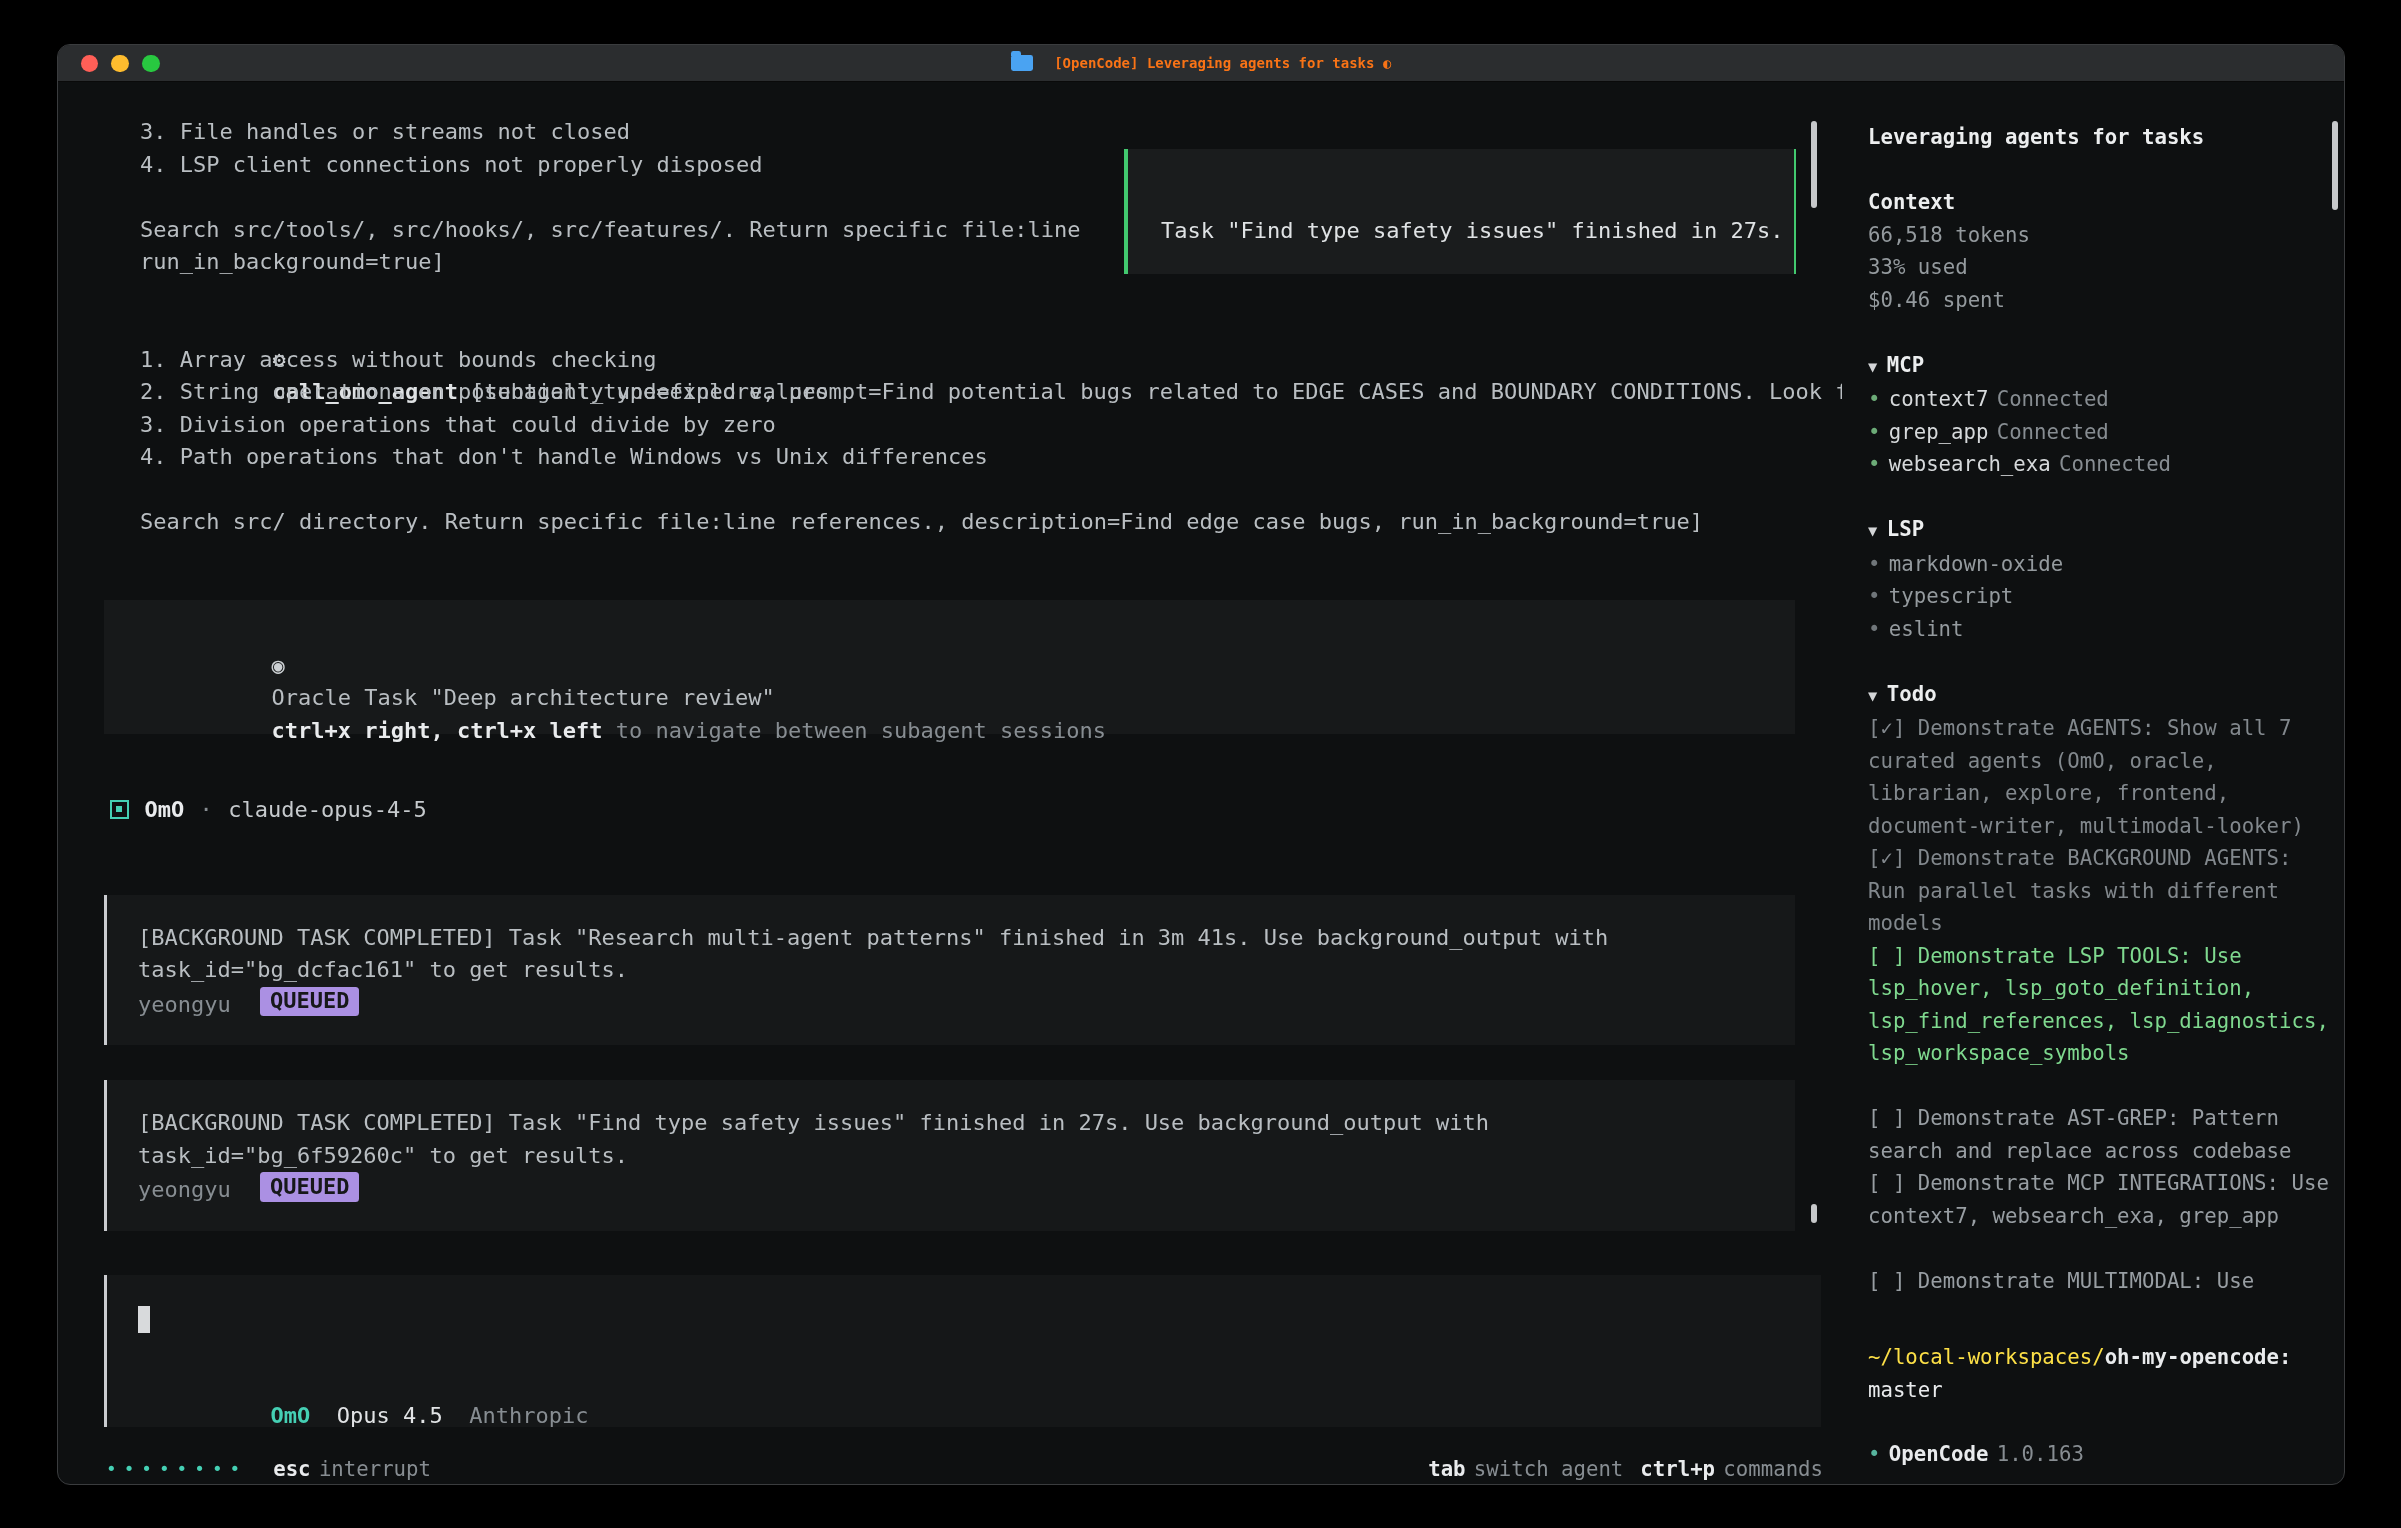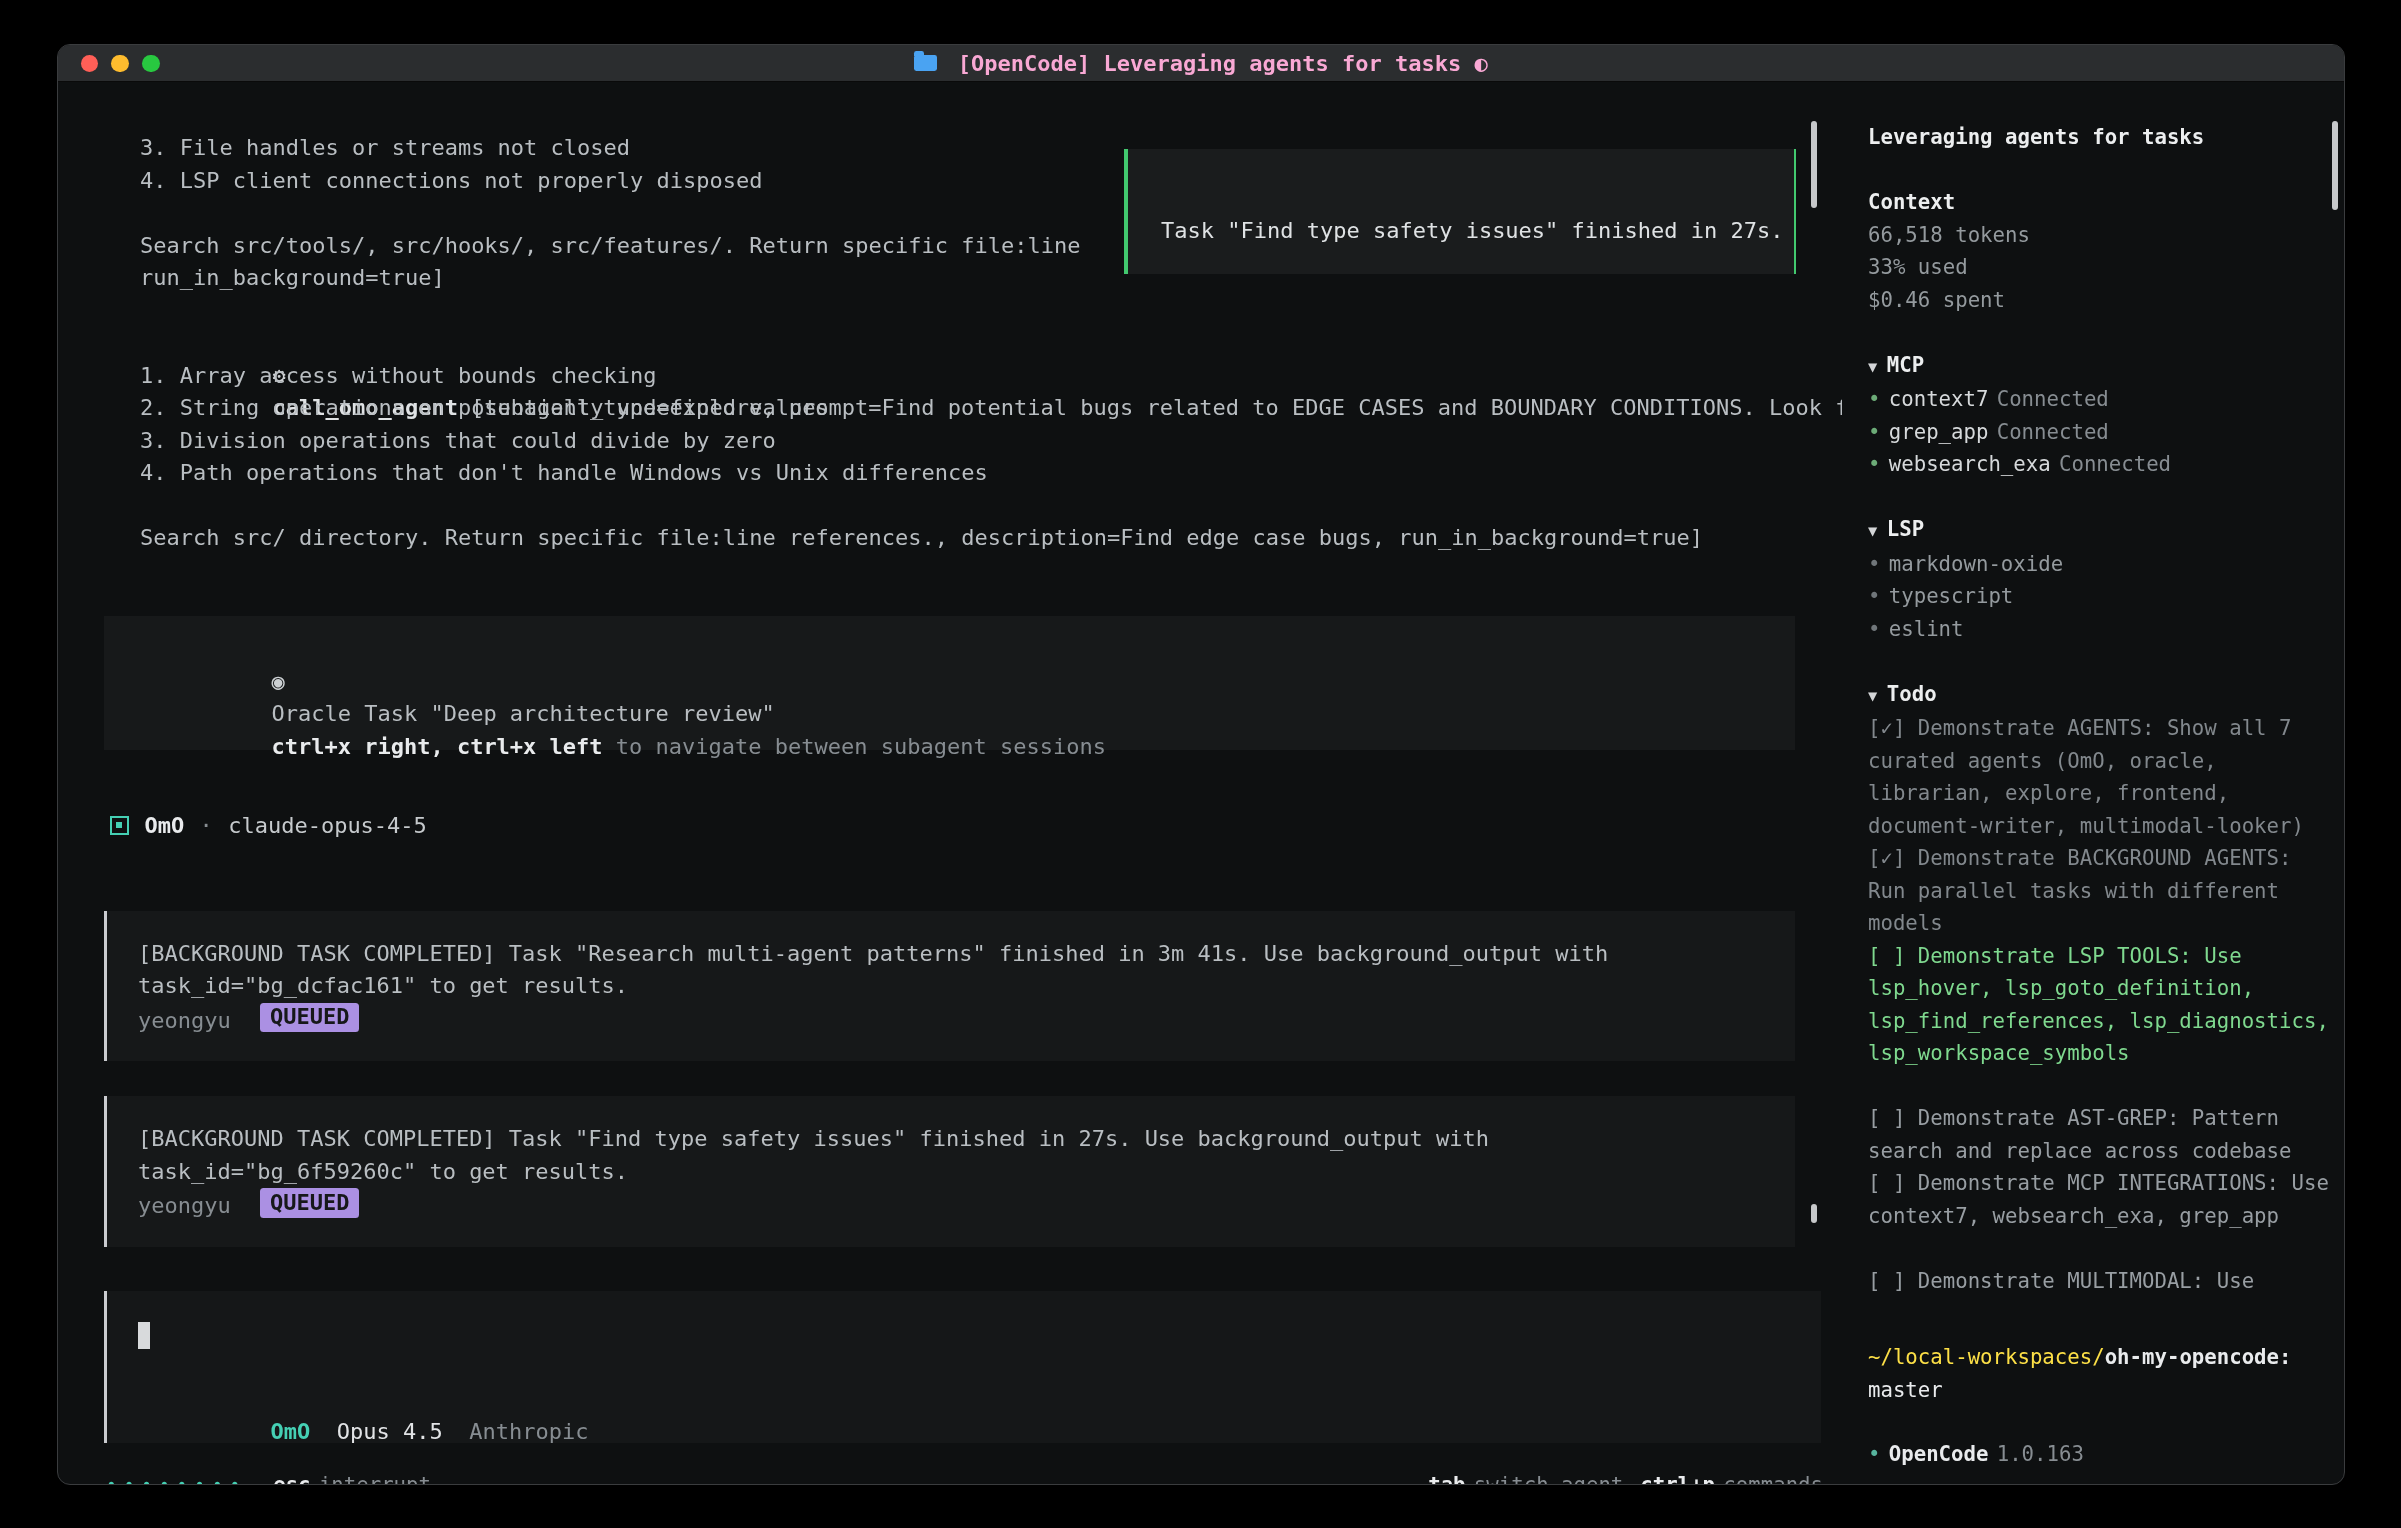--- a/index.html
+++ b/index.html
@@ -7,33 +7,33 @@
 
   .window { position:absolute; left:57px; top:44px; width:2288px; height:1441px;
             background:#0e1011; border-radius:13px; overflow:hidden; border:0.6px solid #3a3c3e; }
 
   
   .titlebar { height:37px; background:#2b2d2f; display:flex; align-items:center; position:relative;
               border-bottom:0.6px solid #0a0a0a; }
   .traffic { position:absolute; left:22.5px; top:9.5px; display:flex; gap:13px; }
   .light { width:17.7px; height:17.7px; border-radius:50%; }
   .light.red { background:#ff5f57; } .light.yellow { background:#febc2e; } .light.green { background:#28c840; }
-  .wtitle { margin:0 auto; display:flex; align-items:center; gap:21px; color:#f9a8d4; font-size:22px; font-weight:bold; }
+  .wtitle { margin:0 auto; display:flex; align-items:center; gap:21px; color:#f97316; font-size:14px; font-weight:bold; }
   .folder-ic { width:22.5px; height:16px; background:#4aa3f2; border-radius:2.4px; position:relative; display:inline-block; }
   .folder-ic::before { content:""; position:absolute; top:-4.1px; left:0; width:10px; height:5.3px; background:#4aa3f2; border-radius:2.4px 2.4px 0 0; }
 
   
   .content { display:flex; height:1403px; }
   .main { flex:1; position:relative; overflow:hidden; font-size:22px; }
   .sidebar { width:502px; position:relative; overflow:hidden; font-size:20.7px; line-height:32.5px;
              padding:39px 11.8px 0 26px; }
 
   
   .tline { height:32.5px; line-height:32.5px; white-space:pre; color:#b9bec2; }
-  .log { padding-top:50px; padding-left:82px; }
+  .log { padding-top:34px; padding-left:82px; }
   .bright { color:#e9ebed; font-weight:bold; }
   .dim { color:#878d92; }
   .gear { color:#cfd2d5; }
   .toolname { color:#dfe2e4; font-weight:bold; }
   .toolargs { margin-left:13px; }
 
   .oracle-panel { margin:61px 47px 0 46px; background:#17191a; padding:17.7px 0 19px 35px; }
   .oracle-icon { color:#ccd0d3; }
 
   .agent-header { margin:59px 0 0 52px; height:33px; display:flex; align-items:center; gap:15.4px; font-size:22px; }

